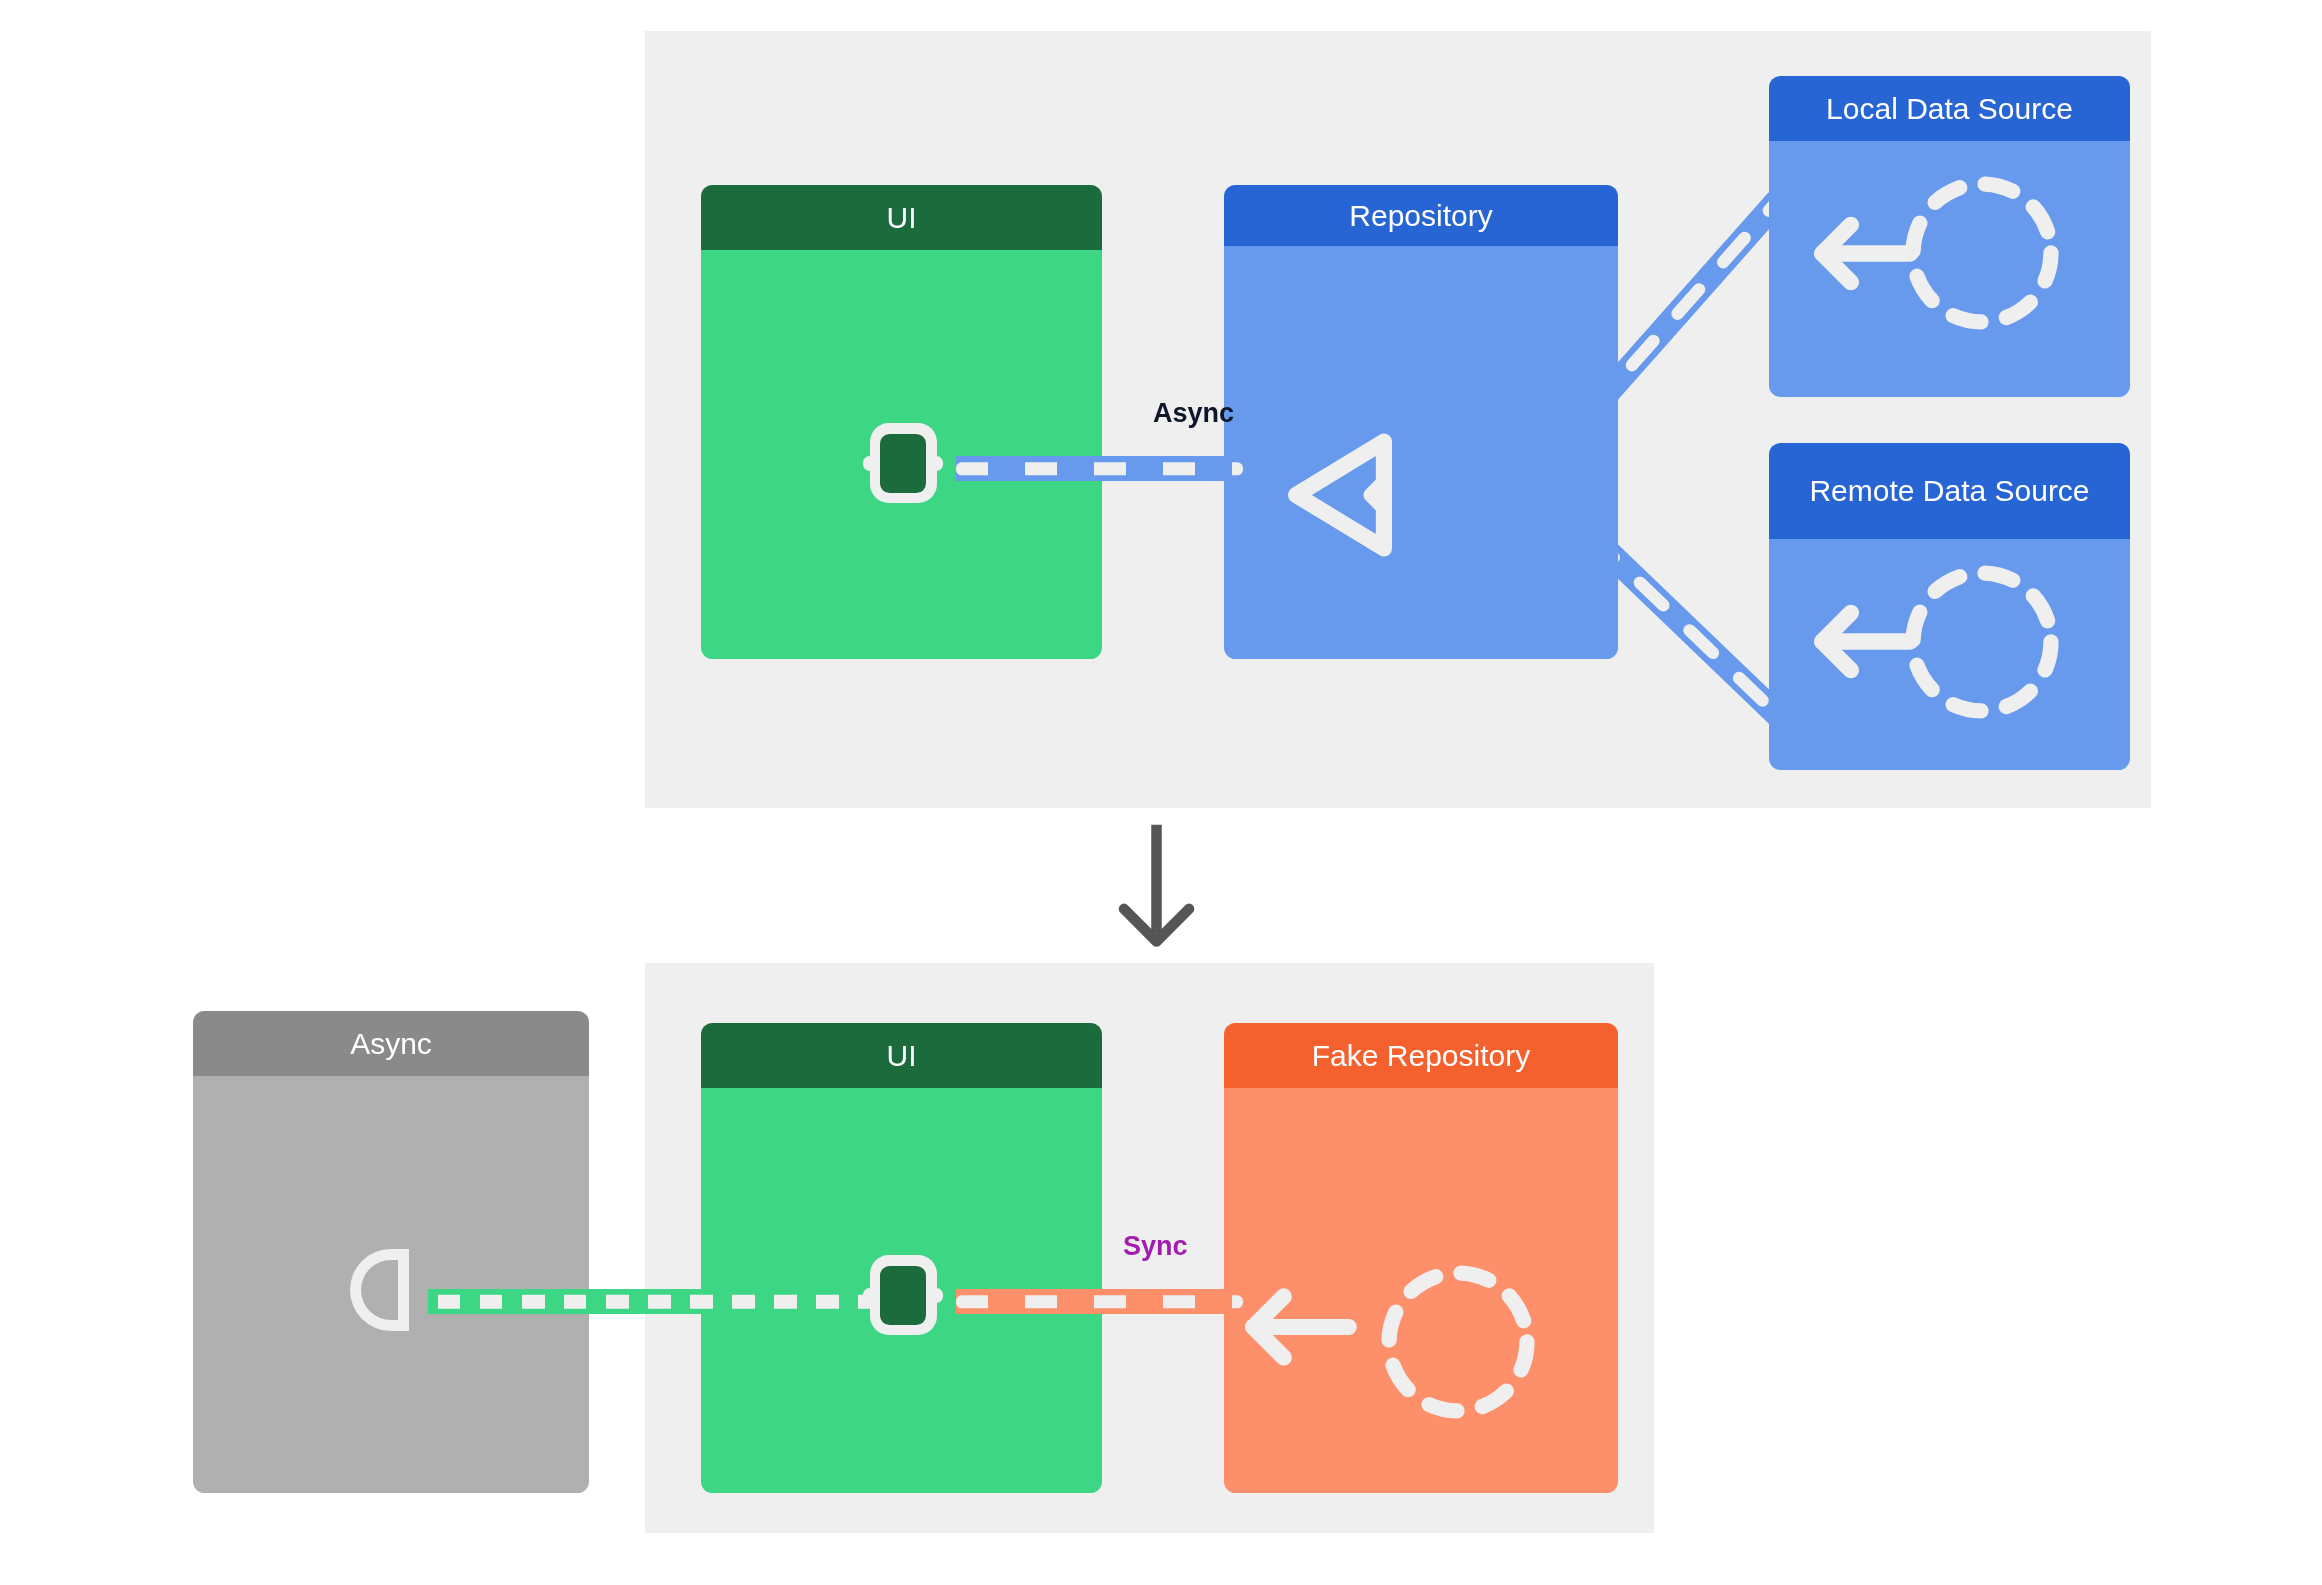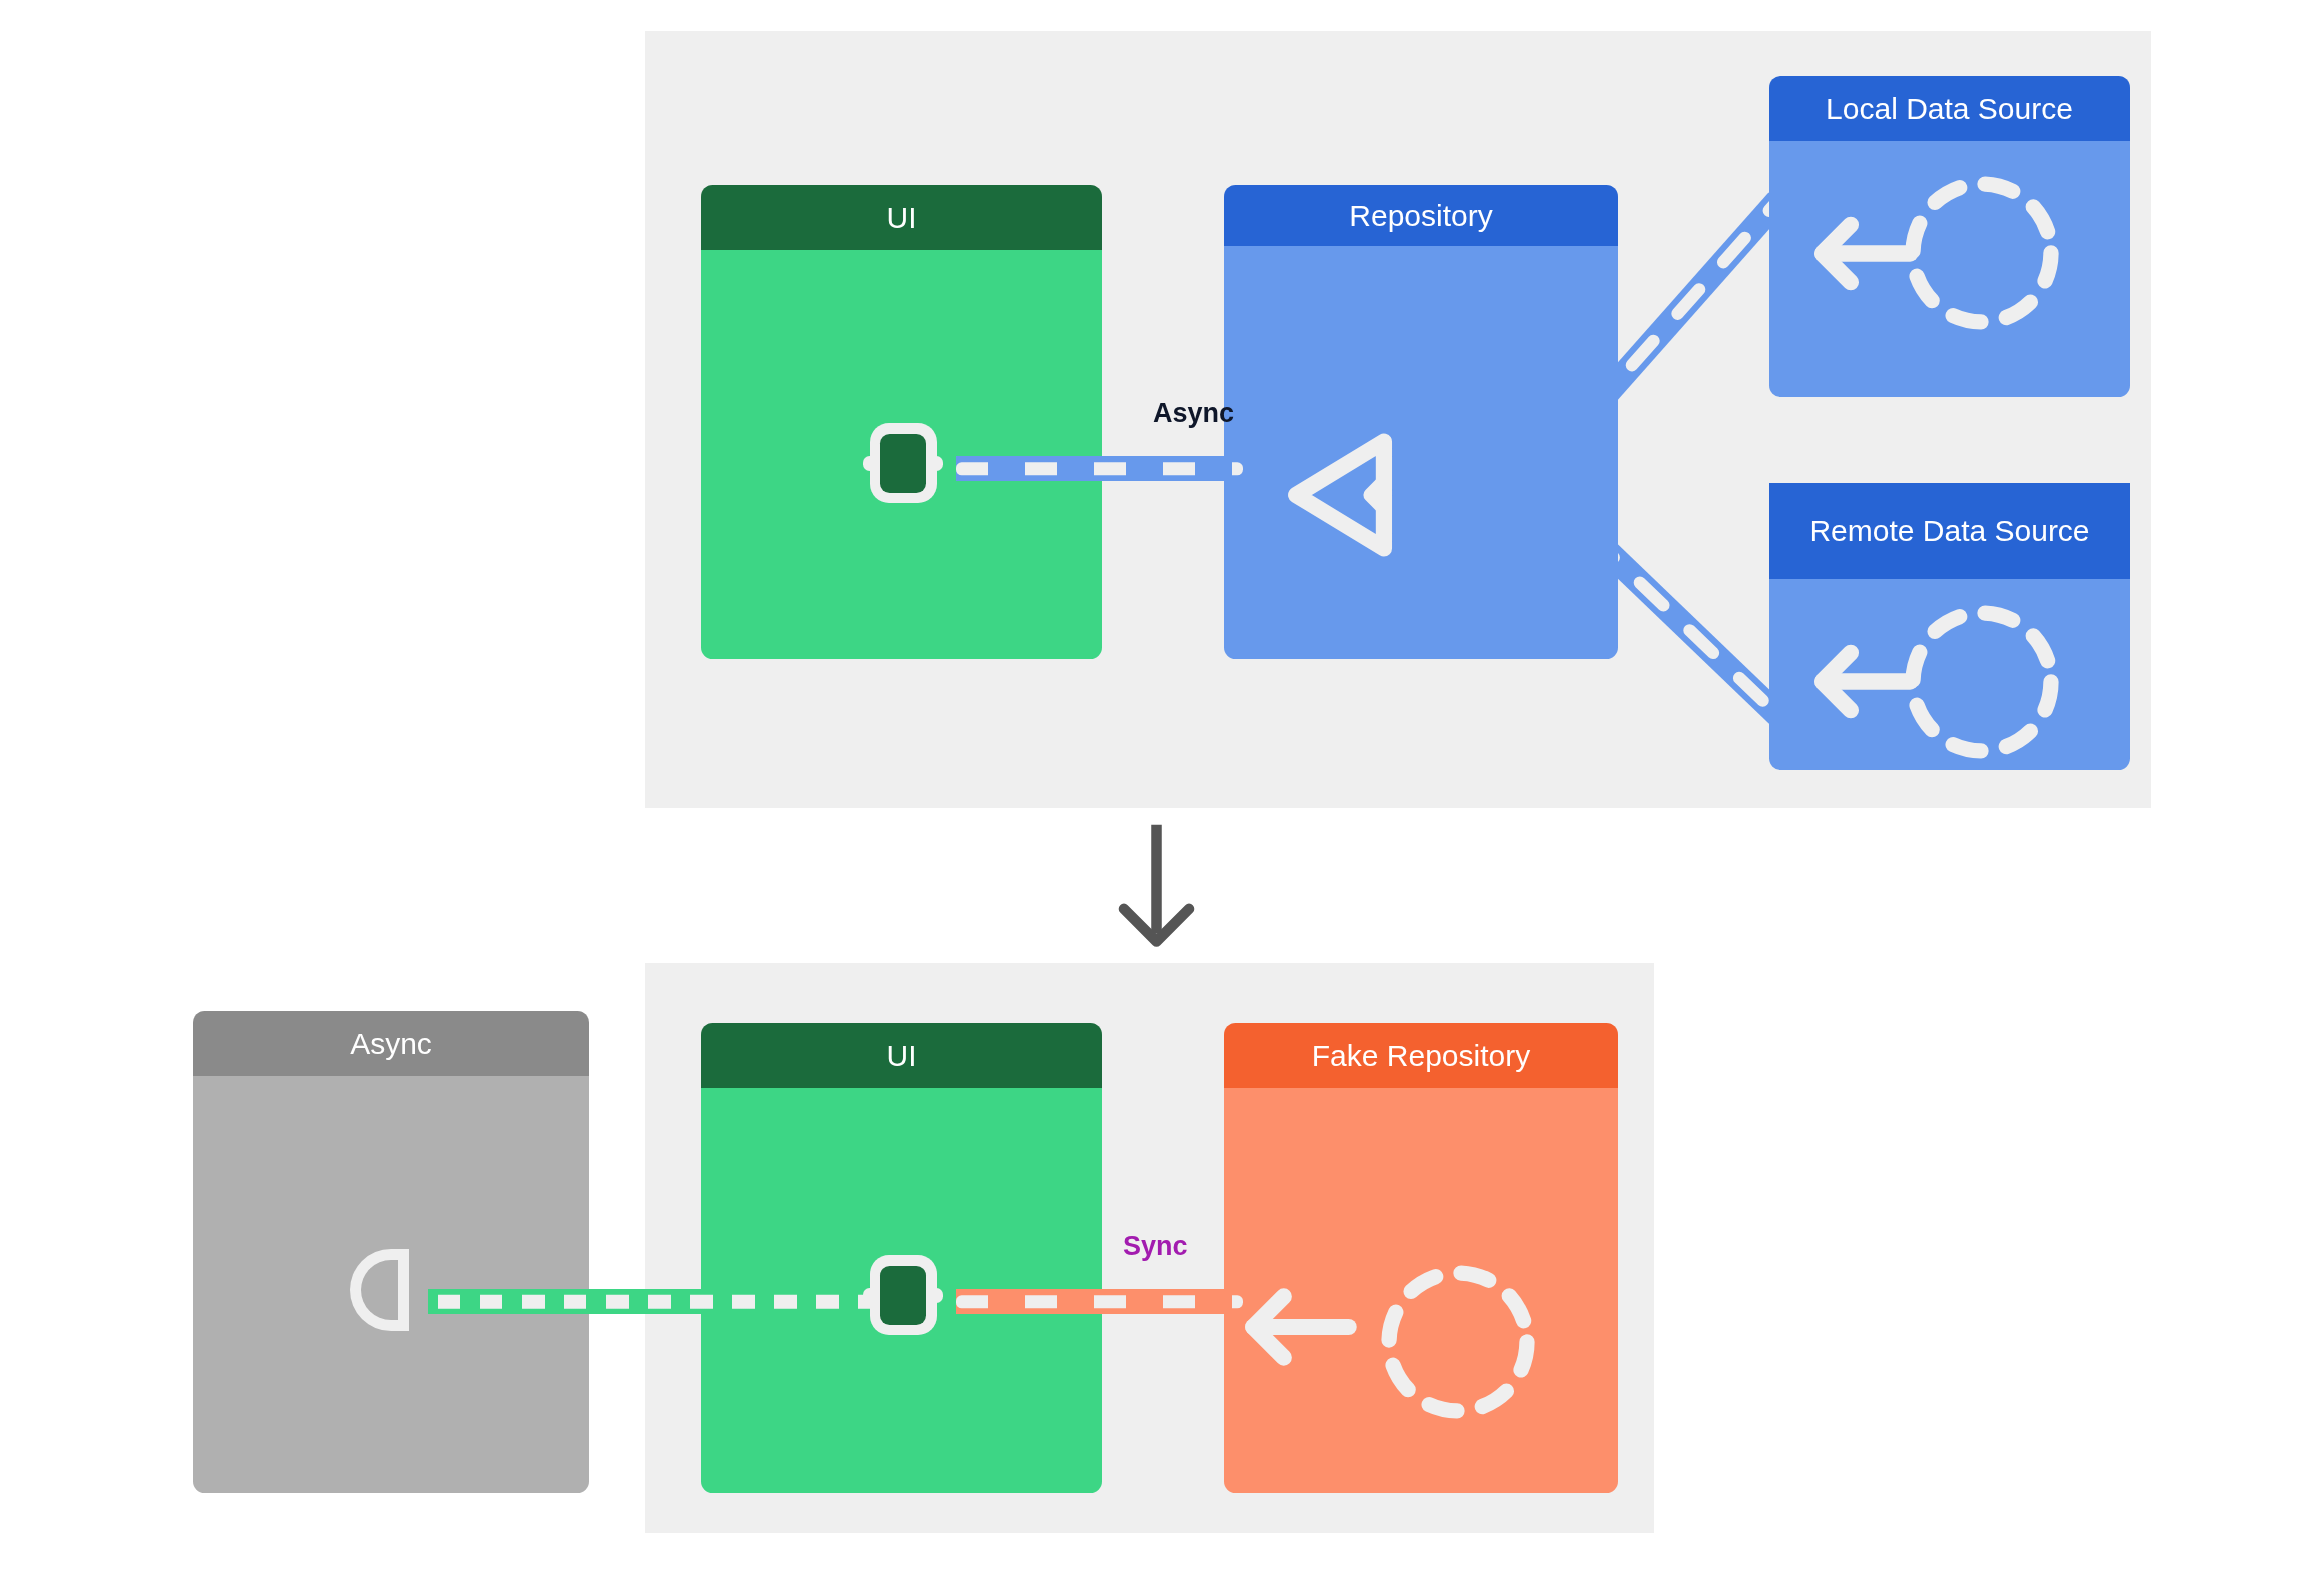--- a/index.html
+++ b/index.html
@@ -68,21 +68,21 @@
   .card-gray .card-body   { background: #b0b0b0; }
 
   
   #card-ui-top        { left: 701px;  top: 185px;  width: 401px; height: 474px; }
   #card-ui-top .card-header { height: 65px; }
   #card-repository    { left: 1224px; top: 185px;  width: 394px; height: 474px; }
   #card-repository .card-header { height: 61px; }
   #card-local-source  { left: 1769px; top: 76px;   width: 361px; height: 321px; }
   #card-local-source .card-header { height: 65px; }
   #card-remote-source { left: 1769px; top: 443px;  width: 361px; height: 327px; }
-  #card-remote-source .card-header { height: 96px; margin-top: 40px; }
+  #card-remote-source .card-header { height: 96px; }
 
   
   #card-test          { left: 193px;  top: 1011px; width: 396px; height: 482px; }
   #card-test .card-header { height: 65px; }
   #card-ui-bottom     { left: 701px;  top: 1023px; width: 401px; height: 470px; }
   #card-ui-bottom .card-header { height: 65px; }
   #card-fake-repo     { left: 1224px; top: 1023px; width: 394px; height: 470px; }
   #card-fake-repo .card-header { height: 65px; }
 
   

